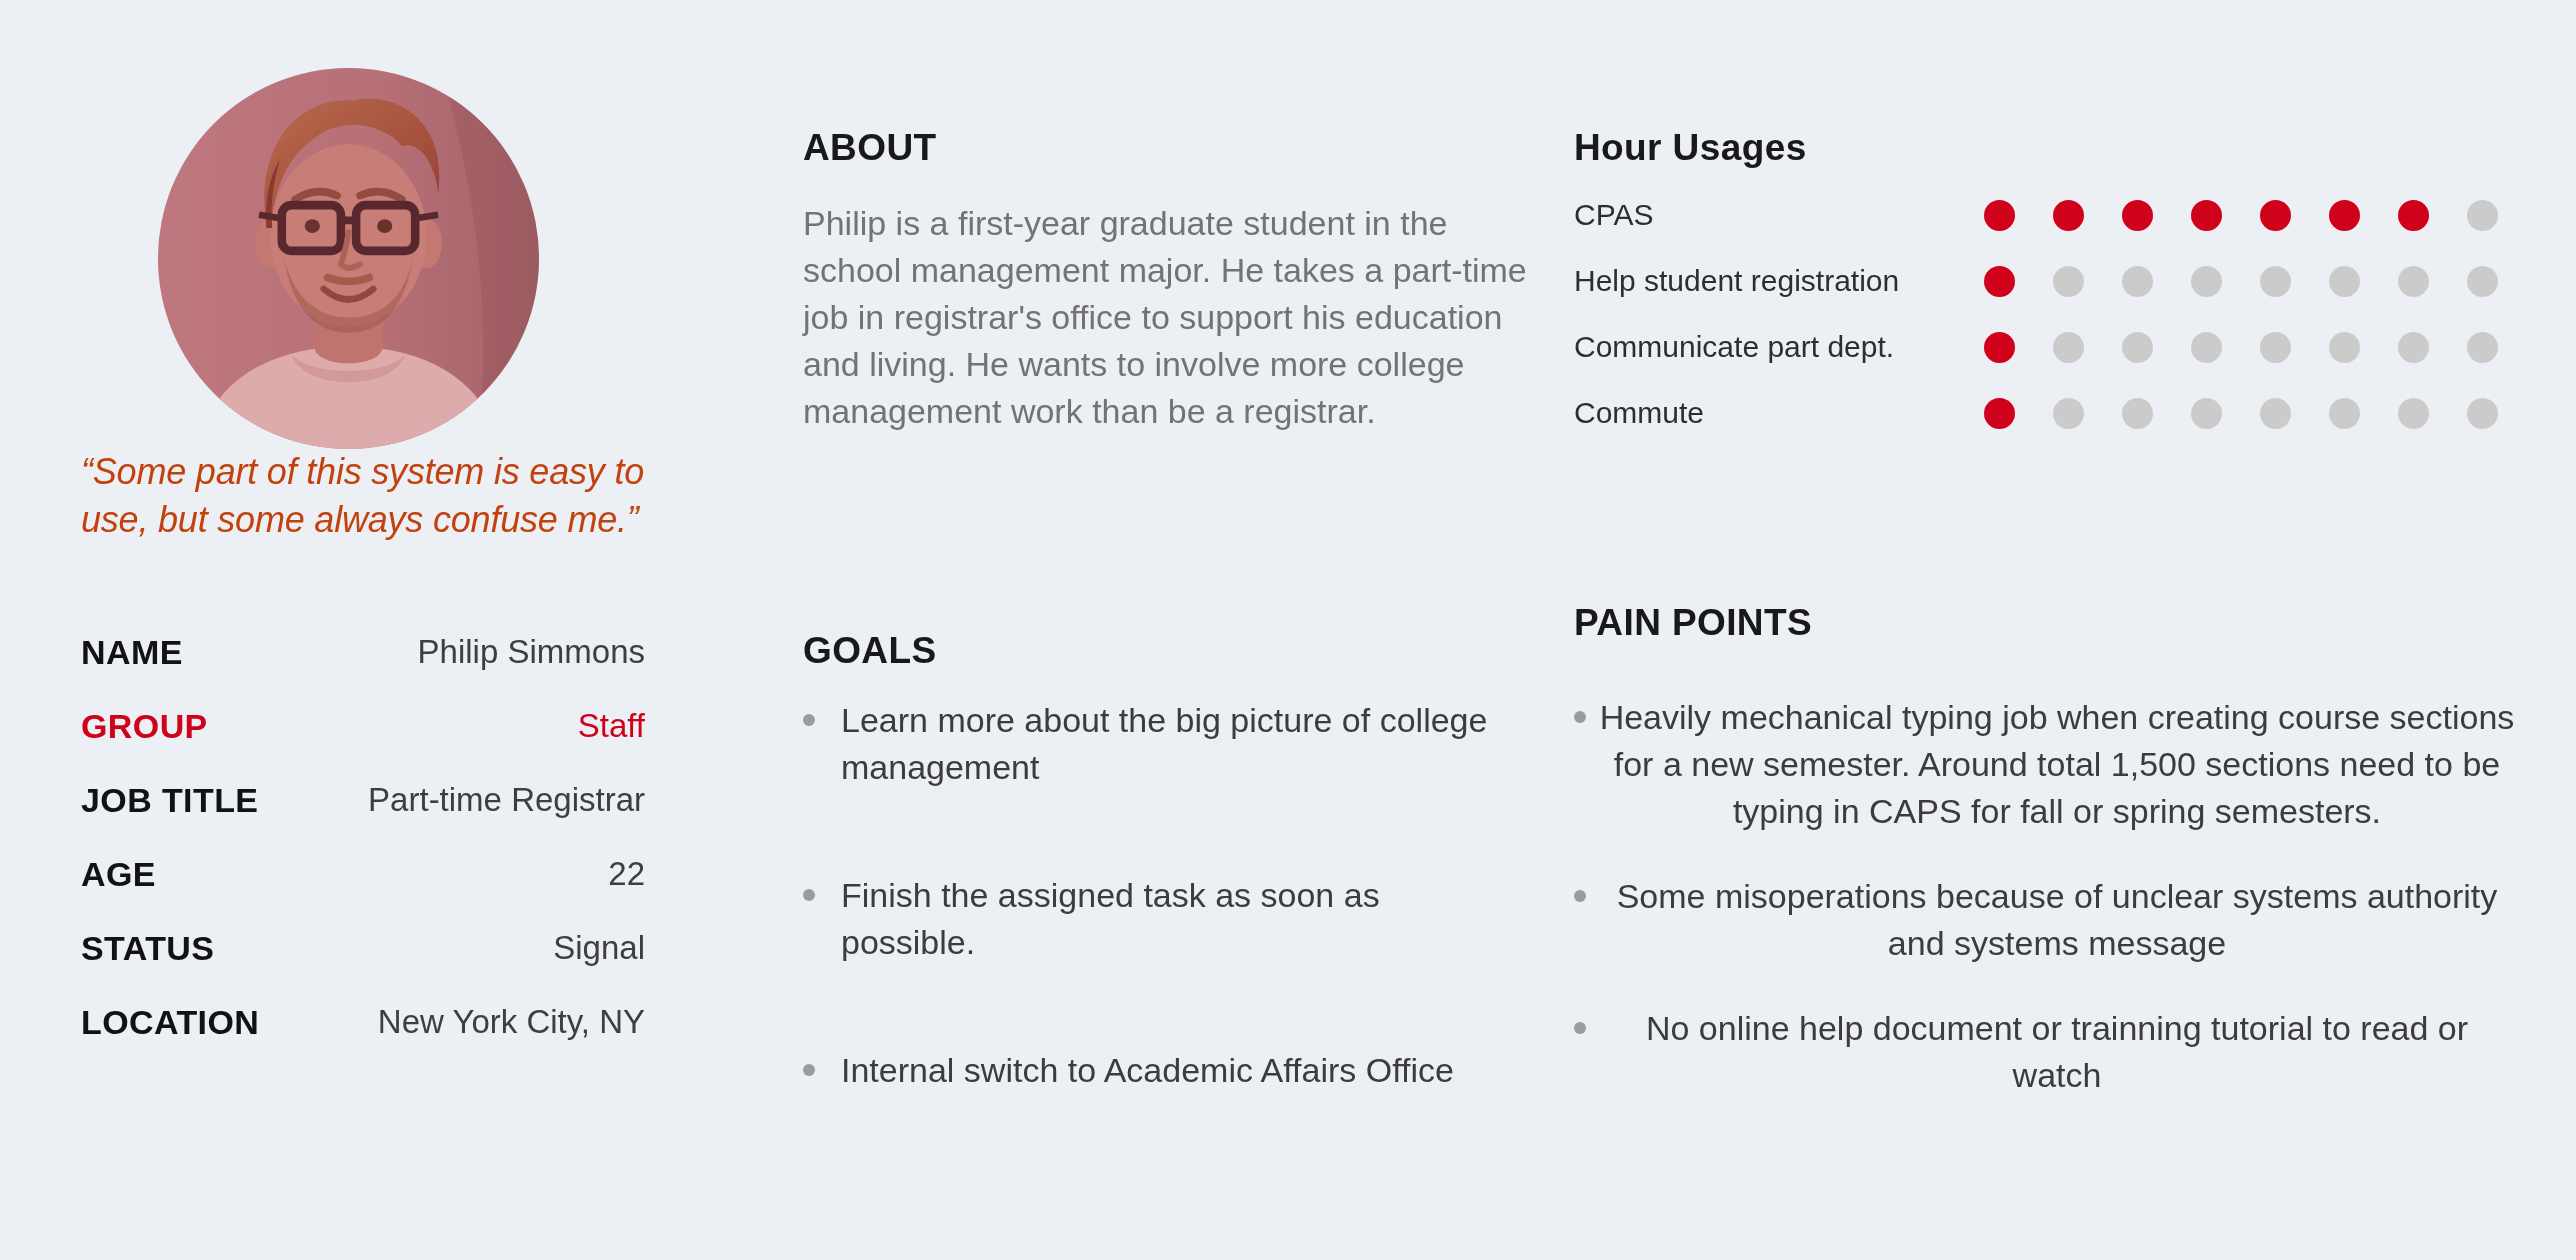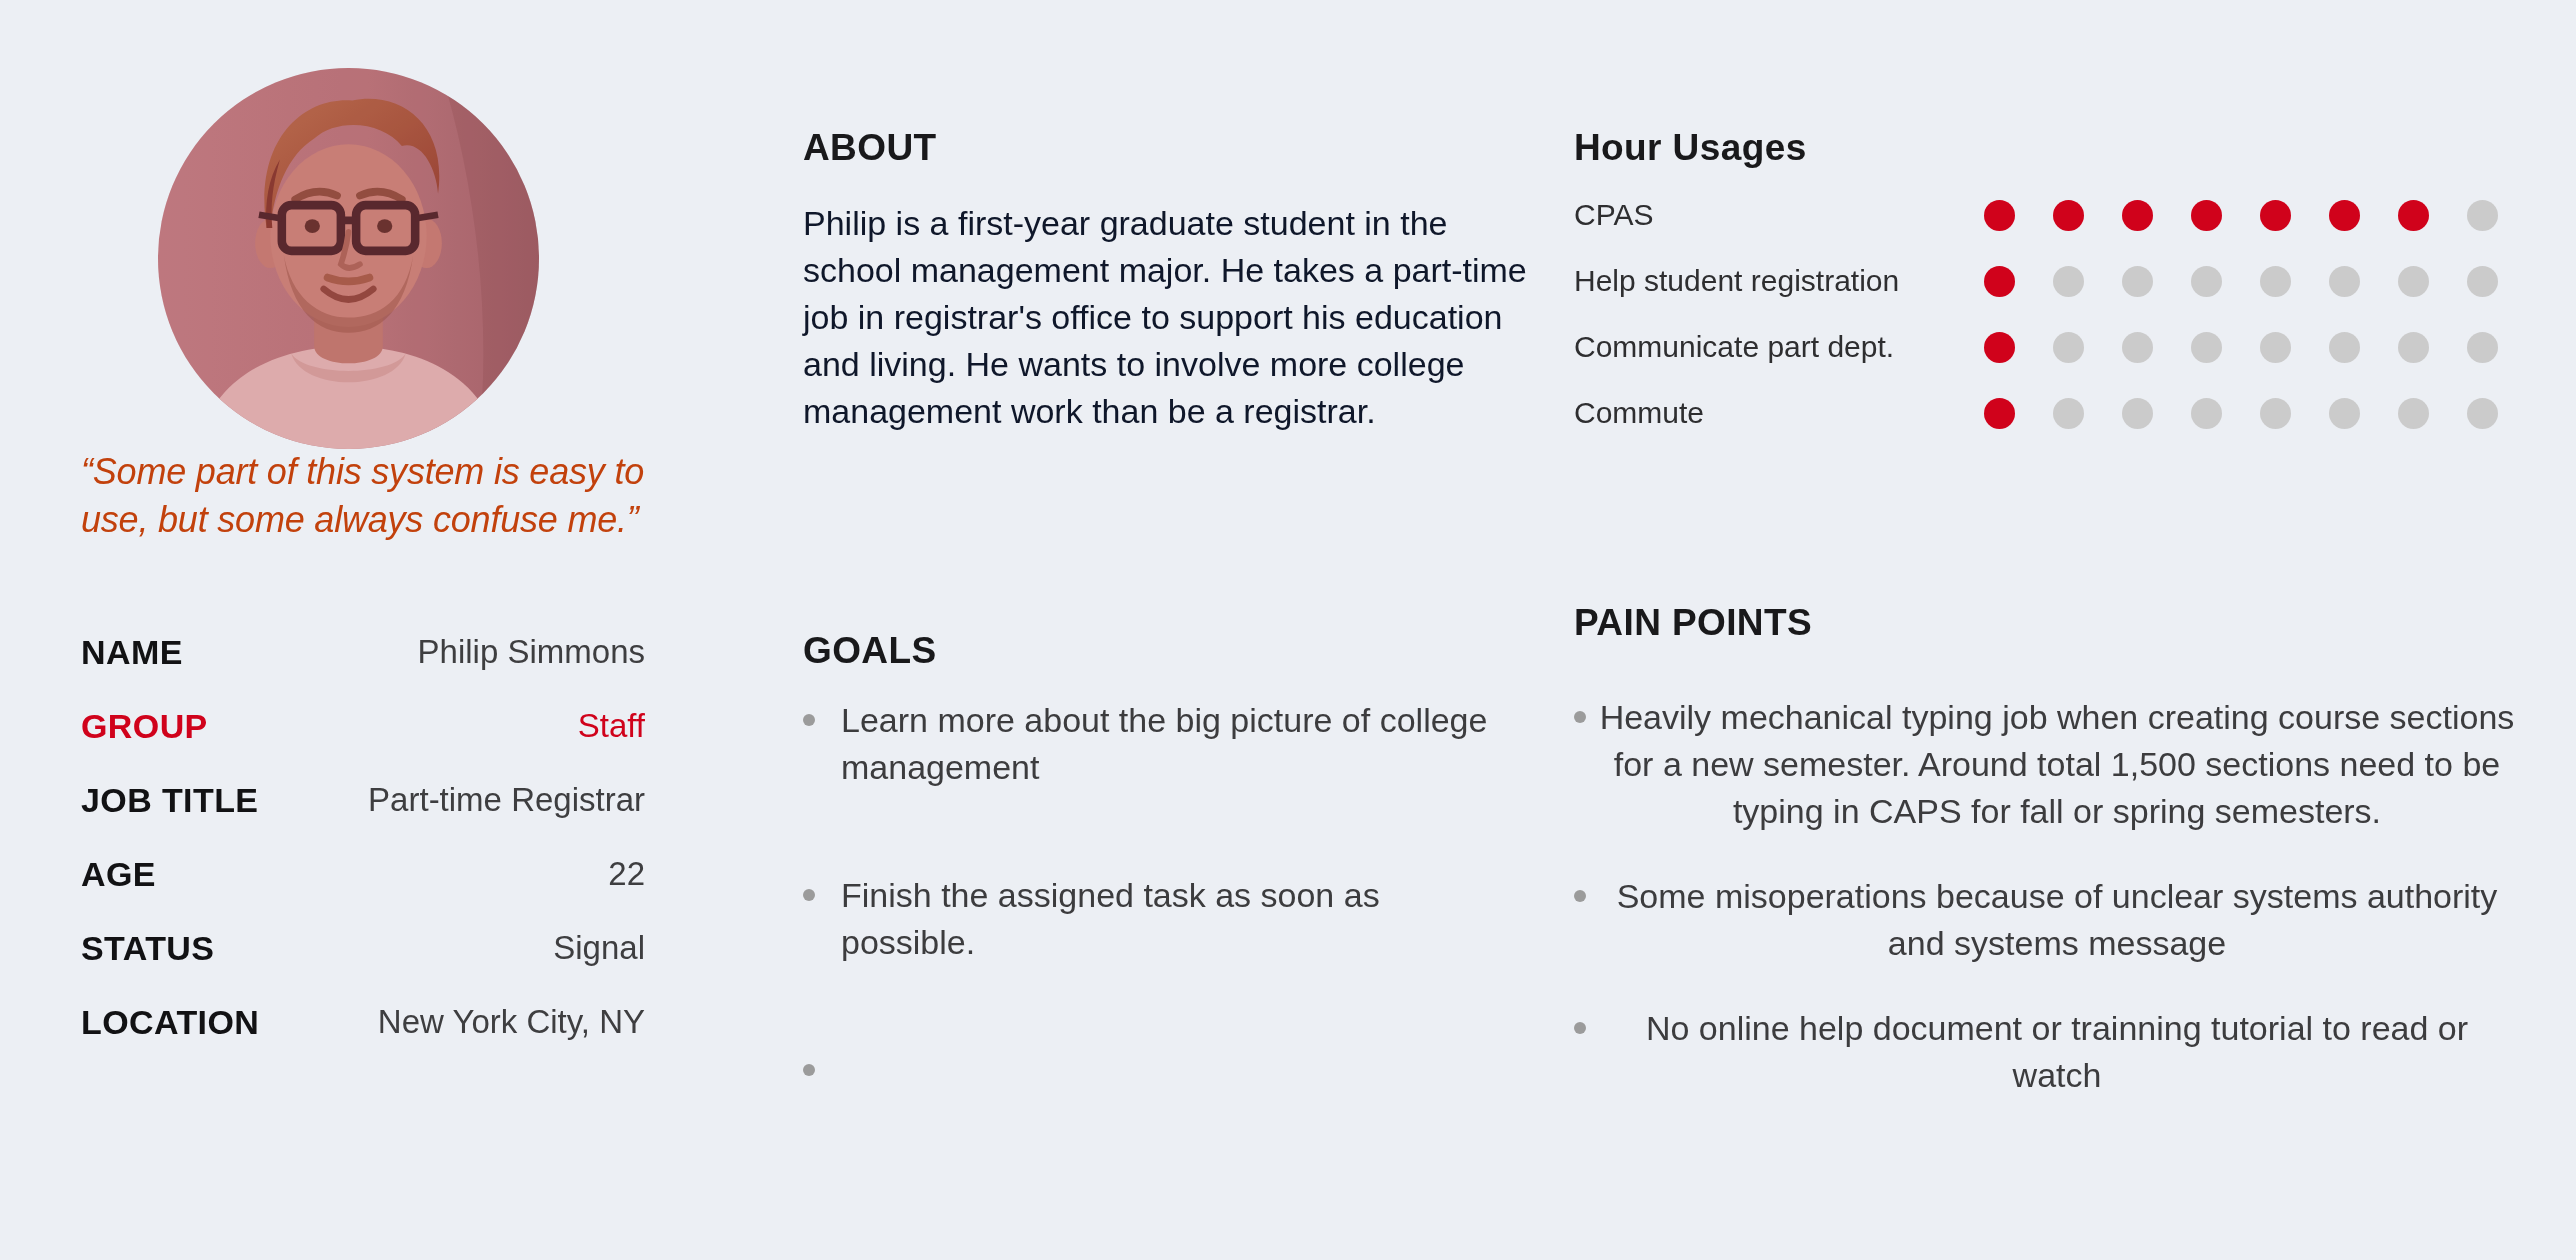--- a/index.html
+++ b/index.html
@@ -38,21 +38,21 @@
   }
   .detail-label { font-size:34px; font-weight:bold; color:#121214; letter-spacing:0.4px; }
   .detail-value { font-size:33px; color:#3E3E40; text-align:right; }
   .detail-row.red .detail-label, .detail-row.red .detail-value { color:#D0021B; }
 
   
   .col2 { position:absolute; left:803px; top:0; width:741px; height:1261px; }
   .about-title { position:absolute; left:0; top:127px; }
   .about-text {
     position:absolute; left:0; top:200px; width:729px;
-    font-size:34px; line-height:47px; color:#0f172a;
+    font-size:34px; line-height:47px; color:#737373;
   }
   .goals-title { position:absolute; left:0; top:630px; }
   .bullet-list { position:absolute; list-style:none; }
   .goals-list { left:0; top:697px; width:708px; }
   .bullet-list li {
     position:relative; font-size:34px; line-height:47px; color:#3C3C3E;
   }
   .goals-list li { padding-left:38px; margin-bottom:81px; }
   .bullet-marker {
     position:absolute; left:0; top:17px;
@@ -174,20 +174,21 @@
       <li>
         <span class="bullet-marker"></span>
         <span>Learn more about the big picture of college management</span>
       </li>
       <li>
         <span class="bullet-marker"></span>
         <span>Finish the assigned task as soon as possible.</span>
       </li>
       <li>
         <span class="bullet-marker"></span>
+        <span>Internal switch to Academic Affairs Office</span>
       </li>
     </ul>
   </section>
 
   <section class="col3">
     <h2 class="section-title hours-title">Hour Usages</h2>
 
     <div class="usages">
       <div class="usage-row">
         <span class="usage-label">CPAS</span>

